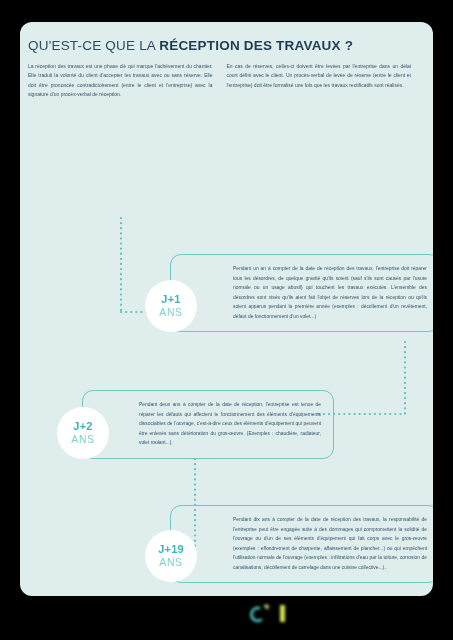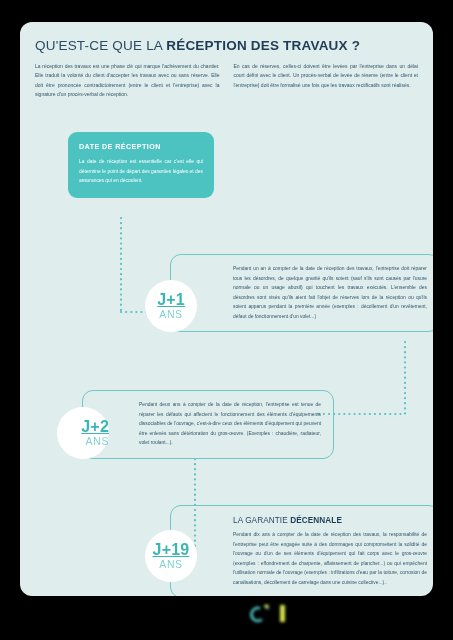--- a/index.html
+++ b/index.html
@@ -29,21 +29,21 @@
     width: 413px;
     height: 574px;
     background: #dfeeec;
     border-radius: 12px;
     overflow: hidden;
   }
 
   
   .header {
     position: absolute;
-    left: 15px;
+    left: 8px;
     top: 16px;
     width: 383px;
   }
   .header-title {
     font-size: 13.5px;
     color: #2c4a63;
     letter-spacing: .2px;
     margin: 0 0 9px 0;
     font-weight: 400;
     white-space: nowrap;
@@ -133,36 +133,35 @@
     height: 52px;
     border-radius: 50%;
     background: #ffffff;
     display: flex;
     flex-direction: column;
     align-items: center;
     justify-content: center;
     z-index: 5;
   }
   .badge-top {
-    font-size: 16px;
+    font-size: 11px;
     font-weight: 700;
     color: #3ab6b4;
     line-height: 1.05;
     letter-spacing: .2px;
-    text-decoration: underline;
   }
   .badge-bottom {
     font-size: 10.5px;
     font-weight: 400;
     color: #7fd2d0;
     line-height: 1.15;
     letter-spacing: .6px;
   }
   #badge-1 { left: 125px; top: 258px; }
-  #badge-2 { left: 37px;  top: 385px; align-items: flex-end; }
+  #badge-2 { left: 37px;  top: 385px; }
   #badge-3 { left: 125px; top: 508px; }
 
   
   .connectors {
     position: absolute;
     inset: 0;
     pointer-events: none;
   }
 
   
@@ -234,24 +233,20 @@
 
       <path d="M 101 196 L 101 290" fill="none" stroke="#56c4c2" stroke-width="2.2" stroke-linecap="round" stroke-dasharray="0.1 5"></path>
 
       <path d="M 101 290 L 127 290" fill="none" stroke="#56c4c2" stroke-width="2.2" stroke-linecap="round" stroke-dasharray="0.1 5"></path>
 
       <path d="M 385 320 L 385 392 L 296 392" fill="none" stroke="#56c4c2" stroke-width="2.2" stroke-linecap="round" stroke-dasharray="0.1 5"></path>
 
       <path d="M 175 437 L 175 540 L 127 540" fill="none" stroke="#56c4c2" stroke-width="2.2" stroke-linecap="round" stroke-dasharray="0.1 5"></path>
     </svg>
 
-    <div class="reception-box">
-      <div class="reception-title">DATE DE RÉCEPTION</div>
-      <div class="reception-text">La date de réception est essentielle car c'est elle qui détermine le point de départ des garanties légales et des assurances qui en découlent.</div>
-    </div>
 
     <div class="guarantee" id="guarantee-1">
       <div class="g-inner">
         <div class="g-text">Pendant un an à compter de la date de réception des travaux, l'entreprise doit réparer tous les désordres, de quelque gravité qu'ils soient (sauf s'ils sont causés par l'usure normale ou un usage abusif) qui touchent les travaux exécutés. L'ensemble des désordres sont visés qu'ils aient fait l'objet de réserves lors de la réception ou qu'ils soient apparus pendant la première année (exemples : décollement d'un revêtement, défaut de fonctionnement d'un volet...)</div>
       </div>
     </div>
     <div class="badge" id="badge-1">
       <div class="badge-top">J+1</div>
       <div class="badge-bottom">ANS</div>
     </div>
@@ -261,21 +256,20 @@
         <div class="g-text">Pendant deux ans à compter de la date de réception, l'entreprise est tenue de réparer les défauts qui affectent le fonctionnement des éléments d'équipements dissociables de l'ouvrage, c'est-à-dire ceux des éléments d'équipement qui peuvent être enlevés sans détérioration du gros-œuvre. (Exemples : chaudière, radiateur, volet roulant...).</div>
       </div>
     </div>
     <div class="badge" id="badge-2">
       <div class="badge-top">J+2</div>
       <div class="badge-bottom">ANS</div>
     </div>
 
     <div class="guarantee" id="guarantee-3">
       <div class="g-inner">
-        <div class="g-title"><span>LA GARANTIE </span><b>DÉCENNALE</b></div>
         <div class="g-text">Pendant dix ans à compter de la date de réception des travaux, la responsabilité de l'entreprise peut être engagée suite à des dommages qui compromettent la solidité de l'ouvrage ou d'un de ses éléments d'équipement qui fait corps avec le gros-œuvre (exemples : effondrement de charpente, affaissement de plancher...) ou qui empêchent l'utilisation normale de l'ouvrage (exemples : infiltrations d'eau par la toiture, corrosion de canalisations, décollement de carrelage dans une cuisine collective...)..</div>
       </div>
     </div>
     <div class="badge" id="badge-3">
       <div class="badge-top">J+19</div>
       <div class="badge-bottom">ANS</div>
     </div>
 
   </div>
 

